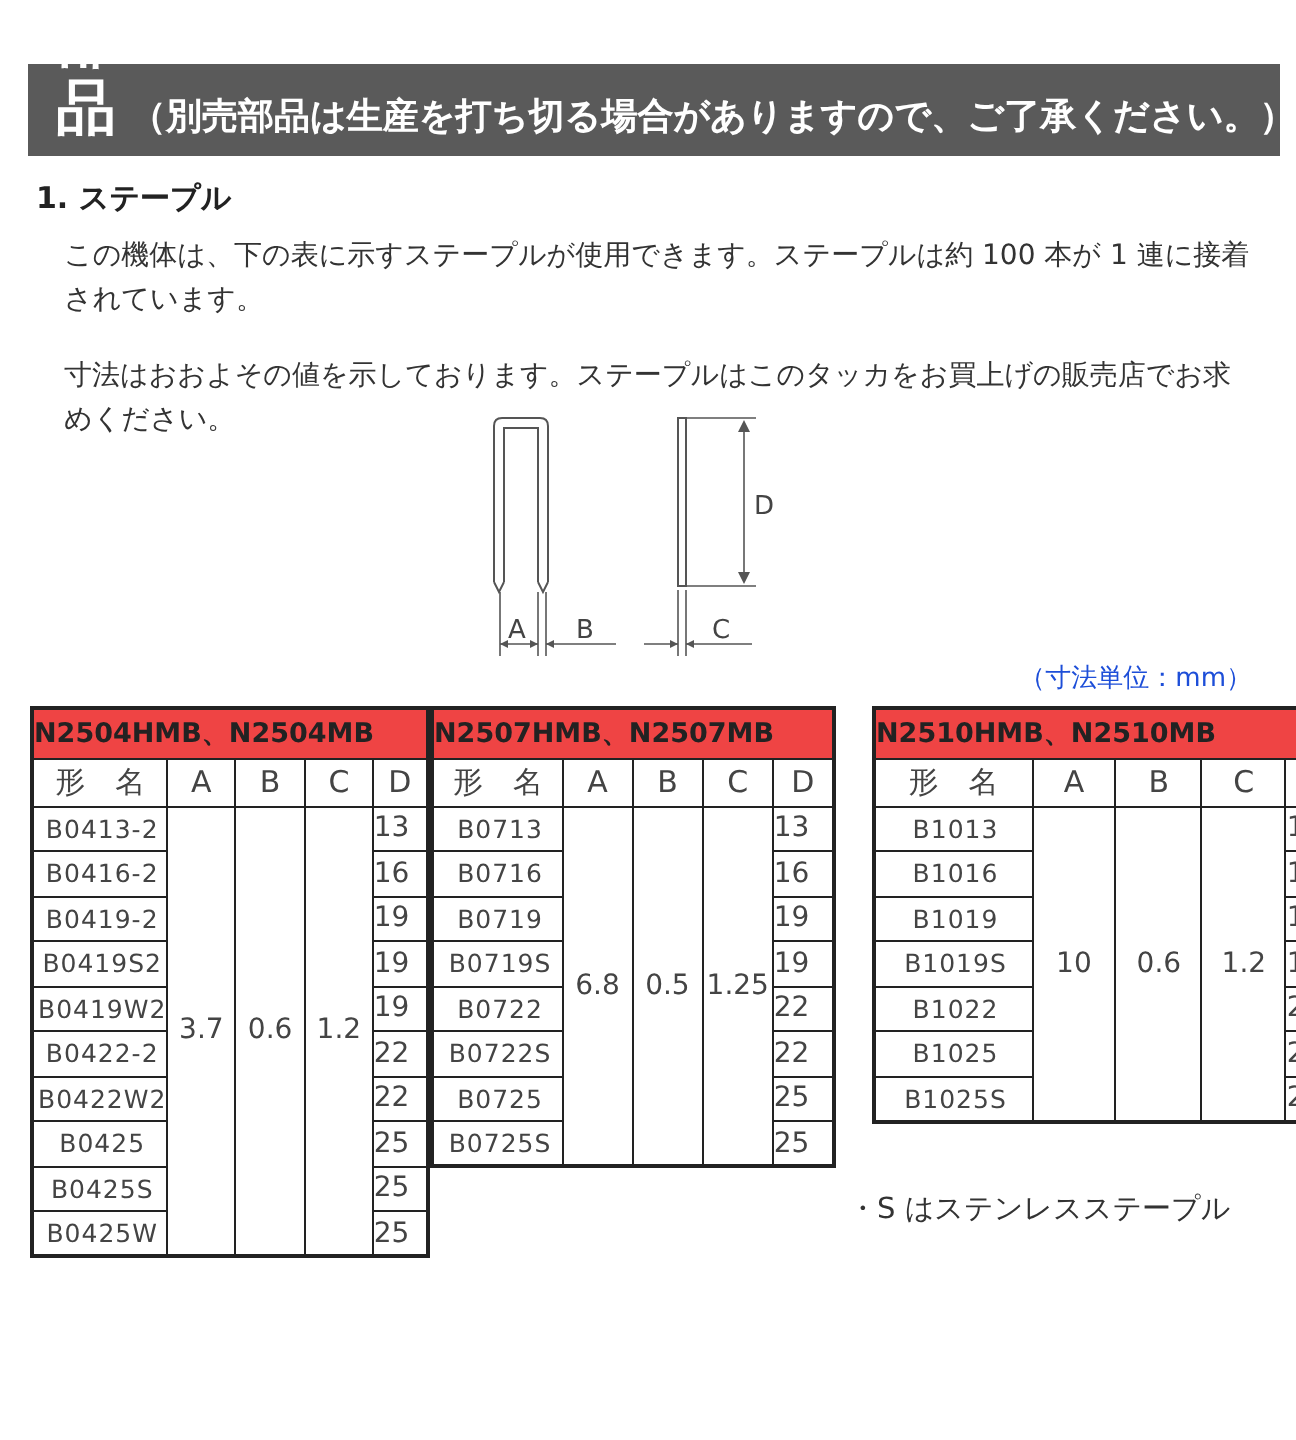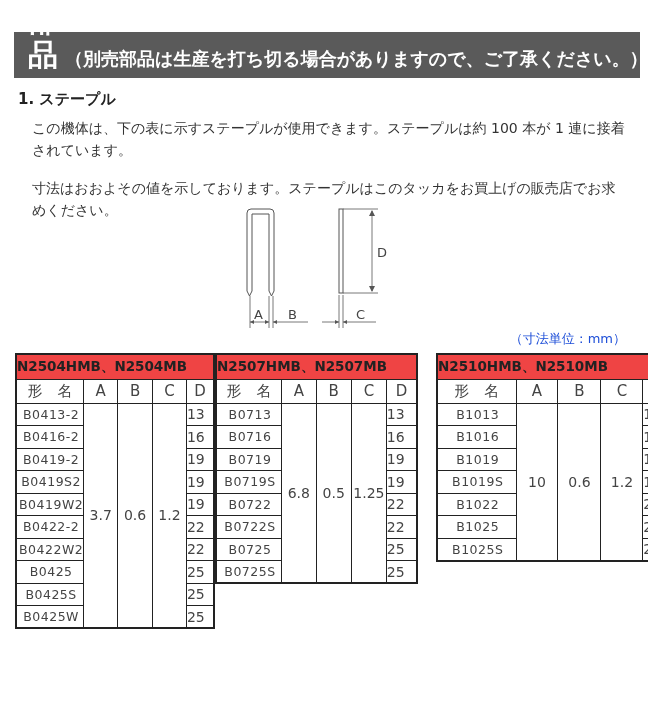--- a/index.html
+++ b/index.html
@@ -252,13 +252,14 @@
         <td class="d">25</td>
       </tr>
   <tr>
         <td class="model">B1025S</td>
         <td class="d">25</td>
       </tr>
 </tbody>
   </table>
 
 <div class="notes">
+  <div>・S はステンレスステープル</div>
 </div>
 
 </body></html>

